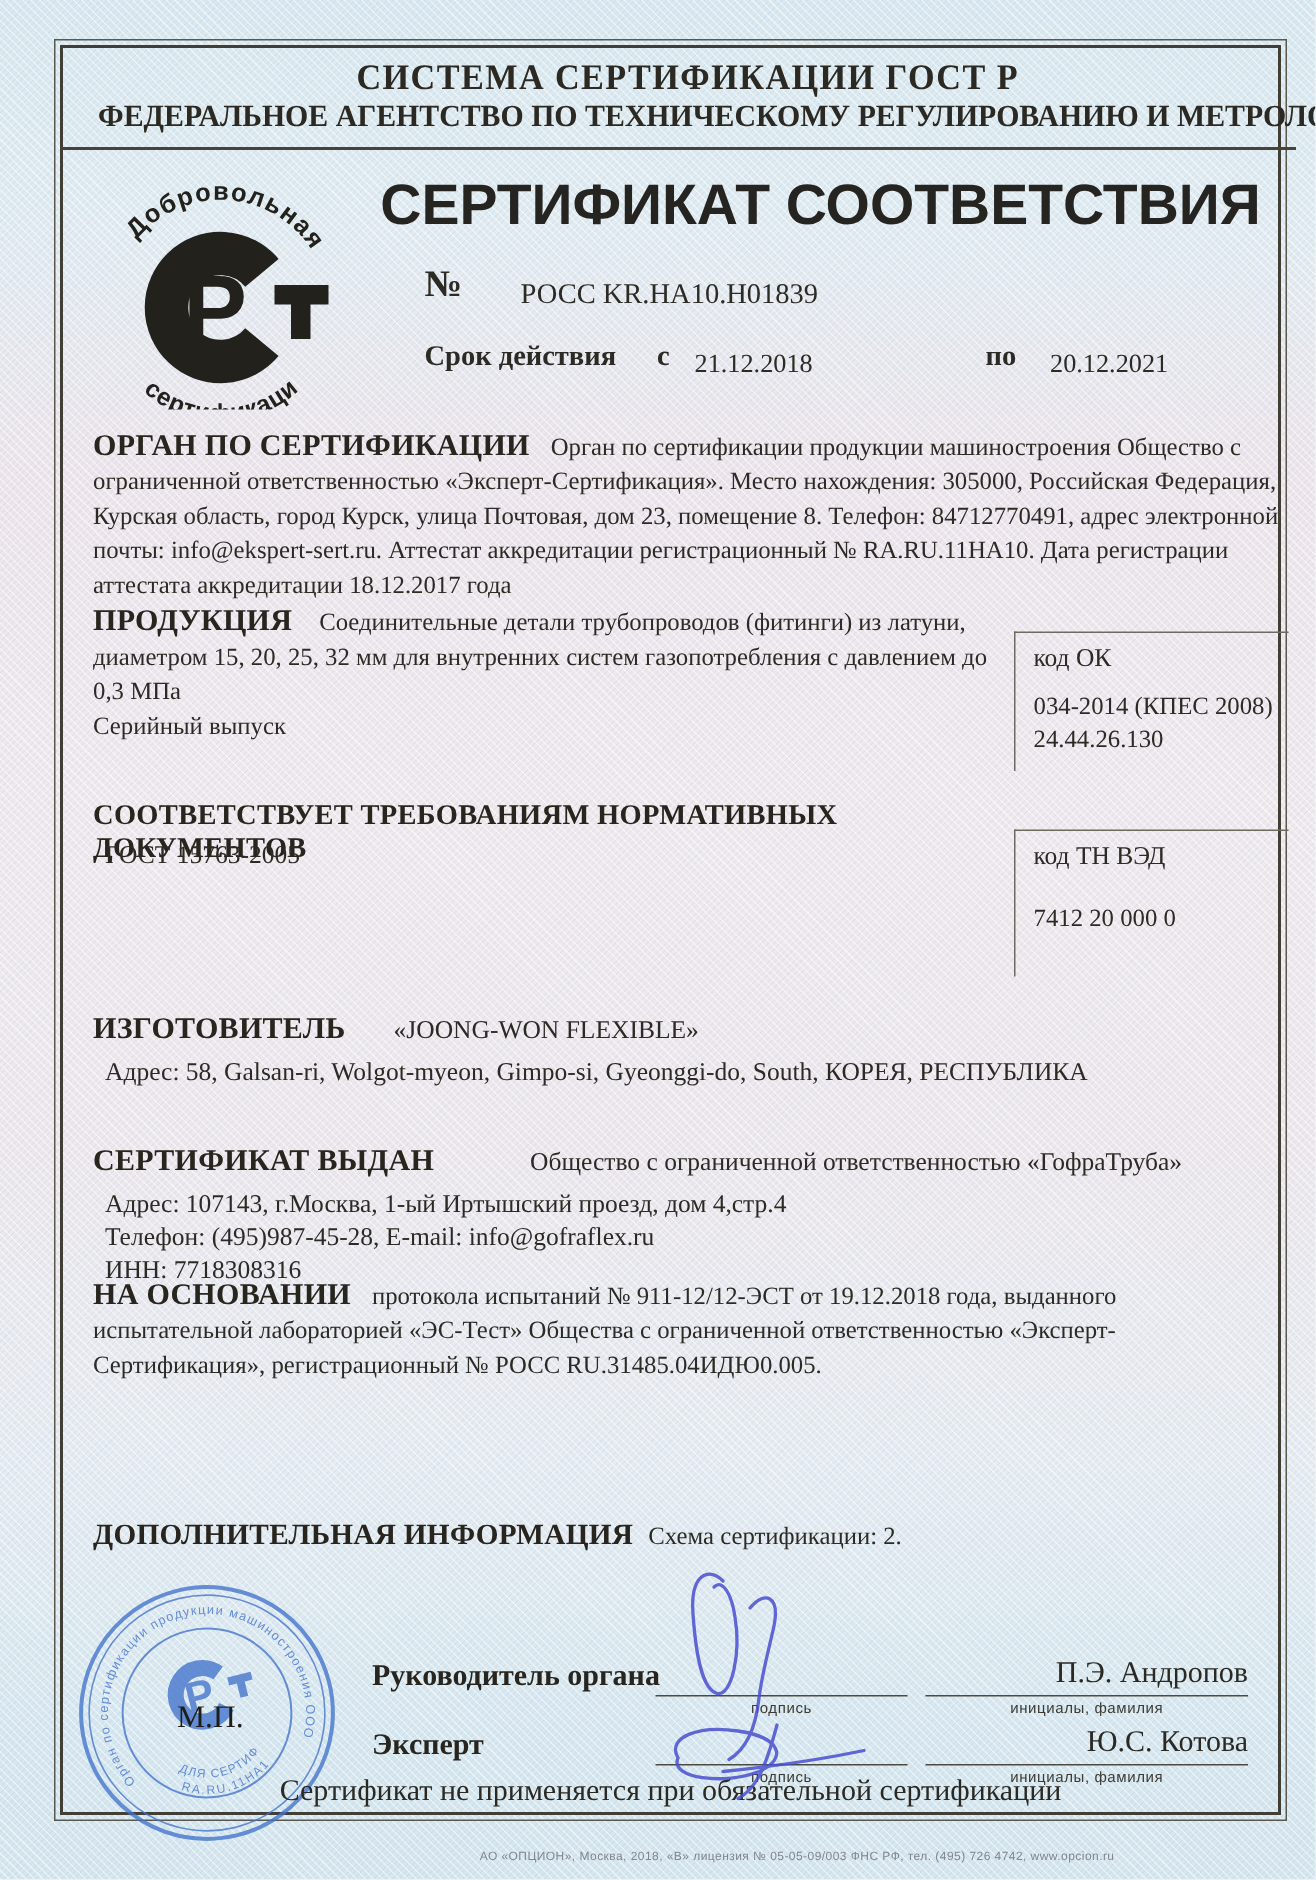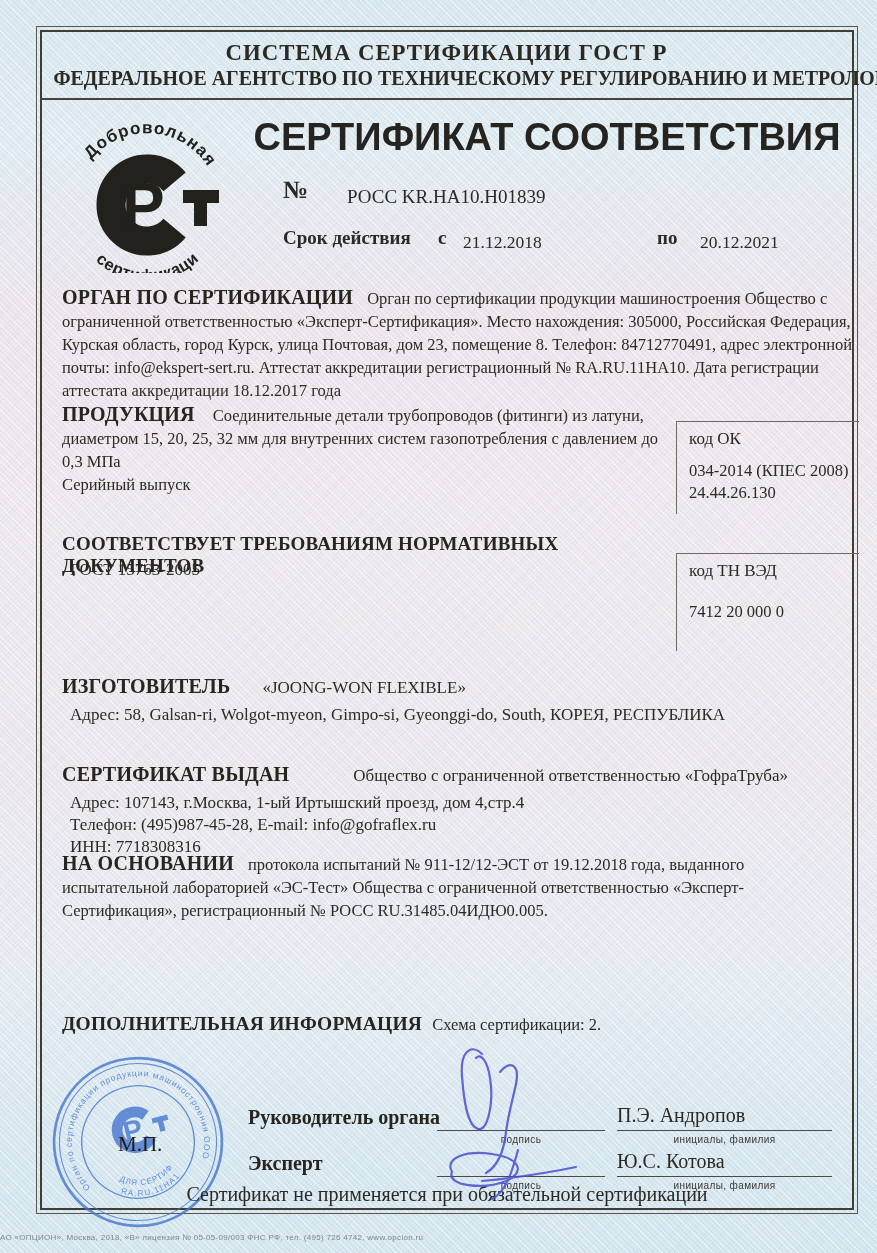--- a/index.html
+++ b/index.html
@@ -17,21 +17,21 @@
   }
   .page::before{
     content:"";position:absolute;inset:0;pointer-events:none;
     background:
       repeating-linear-gradient(45deg,rgba(255,255,255,.45) 0 1px,rgba(0,0,0,0) 1px 4px),
       repeating-linear-gradient(-45deg,rgba(171,199,214,.18) 0 1px,rgba(0,0,0,0) 1px 3px);
   }
   .frame-outer{position:absolute;left:36px;top:26px;width:820px;height:1186px;border:1px solid #5a584c;}
   .frame-inner{position:absolute;left:3px;top:3px;right:3px;bottom:3px;border:2px solid #403e35;}
   .abs{position:absolute;}
-  .hdr{left:40px;top:30px;width:812px;height:68px;text-align:center;border-bottom:2px solid #46443a;}
+  .hdr{left:40px;top:30px;width:812px;height:68px;text-align:center;border-bottom:2px solid #46443a;padding-left:12px;}
   .hdr-l1{display:inline-block;margin-top:9px;font-weight:bold;font-size:24px;letter-spacing:1px;transform:scaleX(.95);color:#2b2922;}
   .hdr-l2{display:inline-block;font-weight:bold;font-size:20.5px;transform:scaleX(.97);margin-top:1px;color:#2b2922;white-space:nowrap;}
   .title{left:238px;top:116px;width:618px;text-align:center;font-family:"Liberation Sans",sans-serif;font-weight:bold;font-size:38px;letter-spacing:0;color:#262420;}
   .num-label{left:283px;top:176px;font-size:25px;font-weight:bold;}
   .num-value{left:347px;top:186px;font-size:19px;}
   .val-label{left:283px;top:227px;font-size:19px;font-weight:bold;}
   .val-c{left:438px;top:227px;font-size:19px;font-weight:bold;}
   .val-from{left:463px;top:232px;font-size:17.5px;}
   .val-po{left:657px;top:227px;font-size:19px;font-weight:bold;}
   .val-to{left:700px;top:232px;font-size:17.5px;}
@@ -41,23 +41,23 @@
   .para{font-size:16.5px;line-height:23px;}
   .sec-h{font-size:20px;font-weight:bold;color:#27251e;letter-spacing:.2px;}
   .inline-h{margin-right:14px;}
   .codebox{border-top:1.5px solid #6d6b5e;border-left:1.5px solid #6d6b5e;padding:7px 0 0 12px;background:transparent;}
   .codebox .cb-label{font-size:17px;}
   .codebox .cb-lines{margin-top:11px;font-size:16.5px;line-height:22px;}
   .addr{font-size:17px;line-height:22px;}
   .role{font-size:20px;font-weight:bold;color:#27251e;}
   .sig-line{border-bottom:1.5px solid #4d4b40;height:0;}
   .sig-caption{font-family:"Liberation Sans",sans-serif;font-size:10px;color:#3c3a33;text-align:center;letter-spacing:.4px;}
-  .sig-name{font-size:20px;text-align:left;color:#2b2922;}
+  .sig-name{font-size:20px;text-align:right;color:#2b2922;}
   .notice{left:36px;top:1183px;width:822px;text-align:center;font-size:20px;color:#2b2922;}
-  .printinfo{left:0;top:1233px;width:743px;text-align:left;font-family:"Liberation Sans",sans-serif;font-size:8px;color:#80858e;letter-spacing:.3px;}
+  .printinfo{left:0;top:1233px;width:743px;text-align:right;font-family:"Liberation Sans",sans-serif;font-size:8px;color:#80858e;letter-spacing:.3px;}
   svg text{font-family:"Liberation Sans",sans-serif;}
   .logo-svg text{font-family:"Liberation Sans",sans-serif;}
 </style>
 </head>
 <body>
 
 <div class="page">
 
   <div class="frame-outer">
     <div class="frame-inner"></div>

